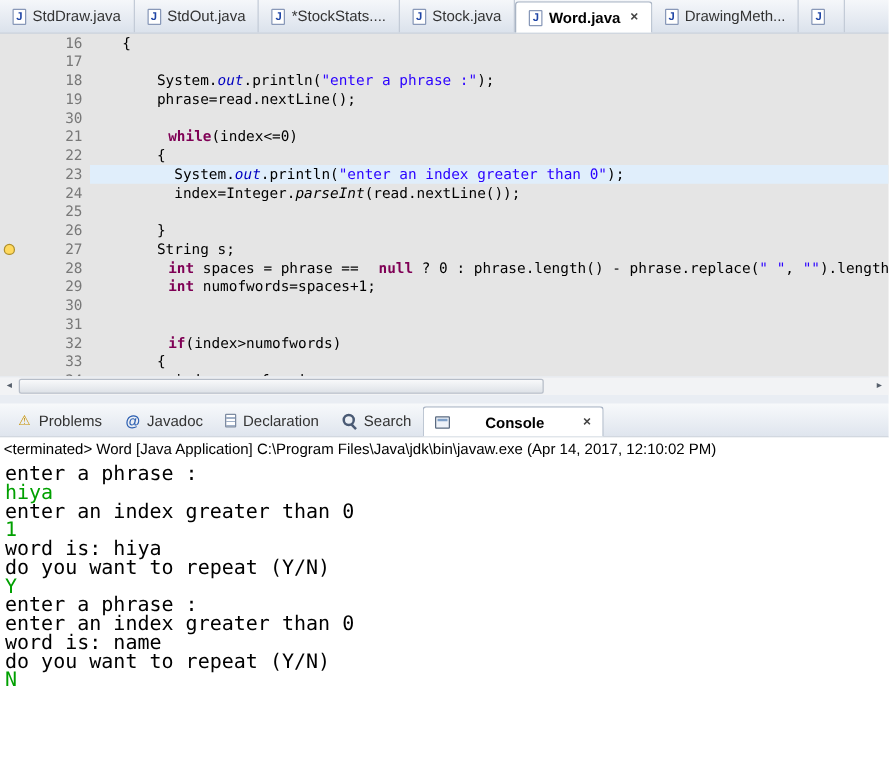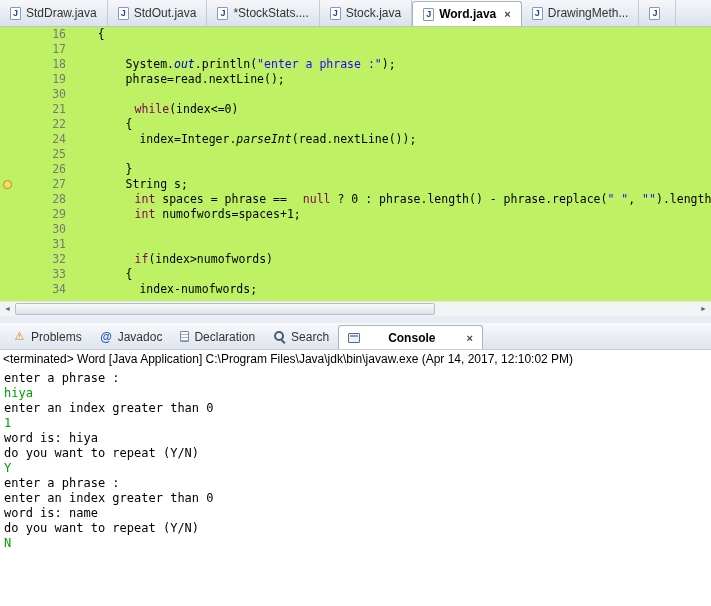--- a/index.html
+++ b/index.html
@@ -14,30 +14,30 @@
   .etab { display:flex; align-items:center; gap:5px; height:26px; padding:0 10px;
     font-size:12px; color:#333; border-right:1px solid #c3cbd7; flex:none; cursor:default; }
   .etab.active { background:#fff; border:1px solid #a9b4c4; border-bottom:1px solid #fff;
     margin-bottom:-1px; border-radius:3px 3px 0 0; font-weight:bold; color:#000; }
   .jfile-icon { width:11px; height:13px; background:#fff; border:1px solid #8898b8;
     font:bold 9px/11px "Liberation Sans",sans-serif; color:#1f45a5; text-align:center;
     flex:none; border-radius:1px; }
   .tab-close { font-size:11px; font-weight:bold; color:#444; margin-left:3px; cursor:pointer; }
 
   
-  .editor-area { height:274px; flex:none; overflow:hidden; background:#bef264; }
+  .editor-area { height:274px; flex:none; overflow:hidden; background:#e5e5e5; }
   .crow { display:flex; height:15px; line-height:15px;
     font-family:"DejaVu Sans Mono",monospace; font-size:11.5px; color:#000; }
   .ann { width:16px; flex:none; position:relative; }
   .ln { width:56px; flex:none; text-align:right; padding-right:6px; color:#787878; }
   .fold { width:12px; flex:none; }
   .codecell { flex:1; white-space:pre; overflow:hidden; }
   .crow.current .codecell, .crow.current .fold { background:#e0eefb; }
   .tk-p { color:#000; }
-  .tk-k { color:#7f0055; font-weight:normal;padding-left:9px; }
+  .tk-k { color:#7f0055; font-weight:bold;padding-left:9px; }
   .tk-s { color:#2a00ff; }
   .tk-f { color:#0000c0; font-style:italic; }
   .tk-m { color:#000; font-style:italic; }
   .lightbulb { position:absolute; left:3px; top:3px; width:9px; height:9px;
     background:#ffd95e; border:1px solid #b0912e; border-radius:50% 50% 45% 45%; }
 
   
   .hscrollbar { height:15px; flex:none; background:#f2f3f5; border-top:1px solid #e3e7ed; position:relative; }
   .sb-arrow { position:absolute; top:0; width:15px; height:14px; font-size:7px; line-height:14px;
     text-align:center; color:#57606c; background:#f2f3f5; cursor:pointer; }
@@ -66,21 +66,21 @@
   .ic-search::after { content:""; position:absolute; left:9px; top:9px; width:5px; height:2px;
     background:#4a5a74; transform:rotate(45deg); transform-origin:0 0; }
   .ic-console { width:12px; height:10px; border:1px solid #5a6a80; background:#eef2f8;
     border-radius:1px; position:relative; }
   .ic-console::before { content:""; position:absolute; left:1px; right:1px; top:1px; height:2px; background:#7fa0c8; }
 
   
   .console-view { flex:1; display:flex; flex-direction:column; background:#fff; overflow:hidden; }
   .console-title { height:19px; line-height:19px; font-size:12px; color:#000; padding-left:3px;
     flex:none; white-space:nowrap; overflow:hidden; }
-  .console-output { flex:1; font-family:"DejaVu Sans Mono",monospace; font-size:12px;
+  .console-output { flex:1; font-family:"DejaVu Sans Mono",monospace; font-size:16px;
     line-height:15px; padding:2px 0 0 4px; overflow:hidden; }
   .cline { white-space:pre; height:15px; color:#000; }
   .cline.cin { color:#00a000; }
 </style>
 </head>
 <body>
 
 <div class="workbench">
 
   <div class="editor-tab-bar">
@@ -151,20 +151,26 @@
           <span class="ann"></span>
           <span class="ln">21</span>
           <span class="fold"></span>
           <span class="codecell">      <span class="tk-k">while</span><span class="tk-p">(index&lt;=0)</span></span>
         </div>
         <div class="crow">
           <span class="ann"></span>
           <span class="ln">22</span>
           <span class="fold"></span>
           <span class="codecell">      <span class="tk-p">{</span></span>
+        </div>
+        <div class="crow current">
+          <span class="ann"></span>
+          <span class="ln">23</span>
+          <span class="fold"></span>
+          <span class="codecell">        <span class="tk-p">System.</span><span class="tk-f">out</span><span class="tk-p">.println(</span><span class="tk-s">"enter an index greater than 0"</span><span class="tk-p">);</span></span>
         </div>
         <div class="crow">
           <span class="ann"></span>
           <span class="ln">24</span>
           <span class="fold"></span>
           <span class="codecell">        <span class="tk-p">index=Integer.</span><span class="tk-m">parseInt</span><span class="tk-p">(read.nextLine());</span></span>
         </div>
         <div class="crow">
           <span class="ann"></span>
           <span class="ln">25</span>

